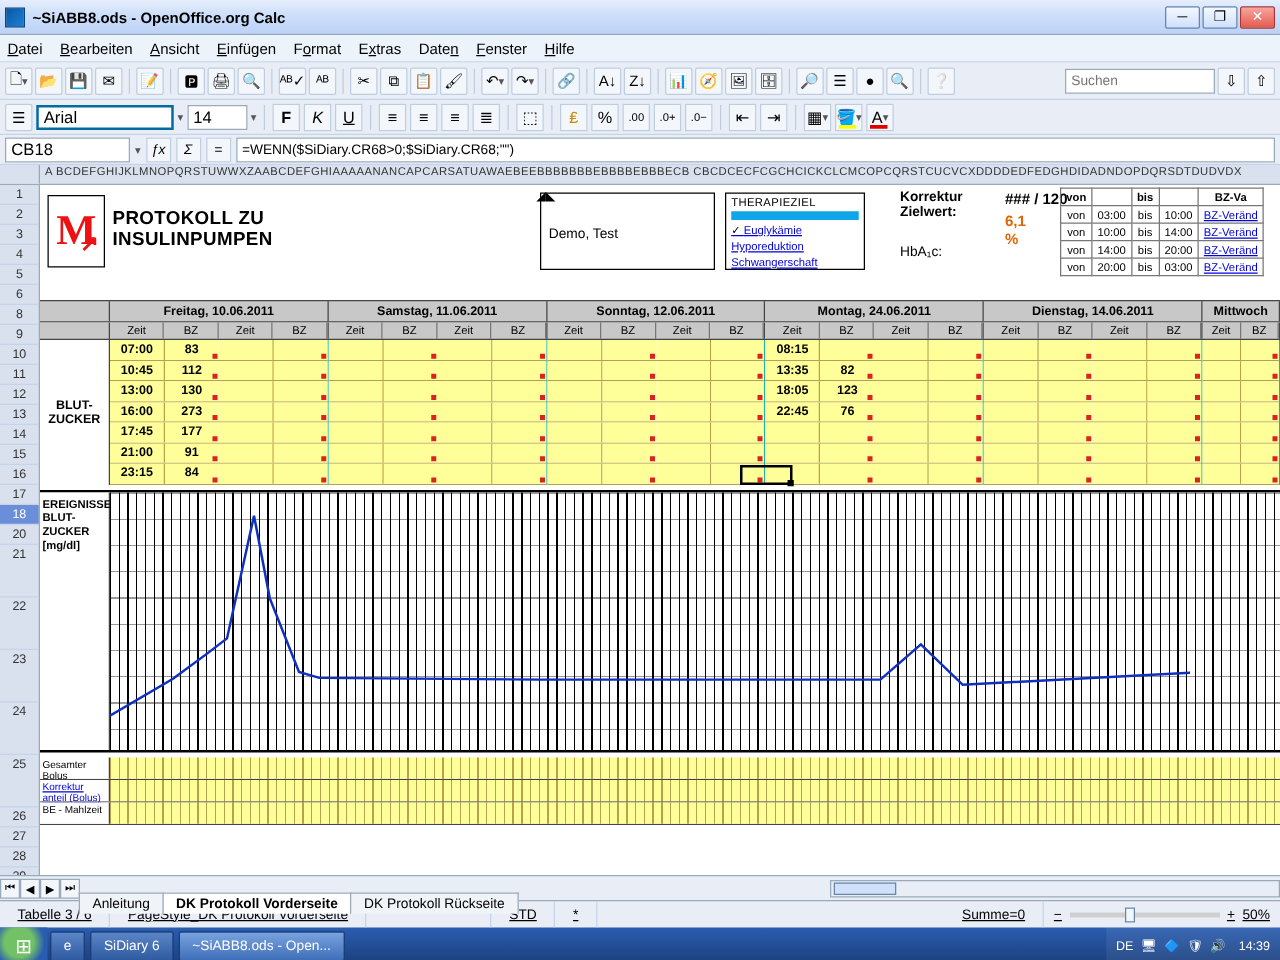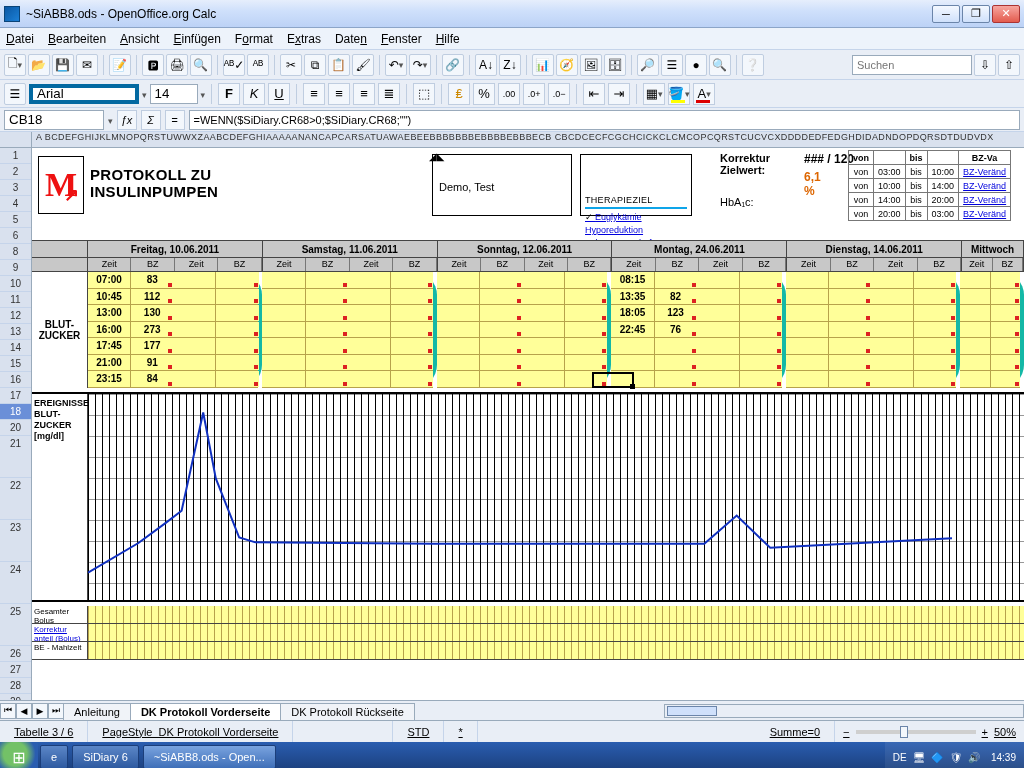--- a/index.html
+++ b/index.html
@@ -1,38 +1,38 @@
 <!DOCTYPE html>
 <html><head>
 <meta charset="utf-8">
 <style>
   * { box-sizing: border-box; margin: 0; padding: 0; font-family: "Segoe UI", Tahoma, sans-serif; }
   body { width: 1024px; height: 768px; overflow: hidden; background: #ece9d8; font-size: 11px; color: #000; }
 
   
   .titlebar { height: 28px; background: linear-gradient(#e6eefc,#cfe0fb 40%,#bcd2f6); display:flex; align-items:center; padding:0 4px; border-bottom:1px solid #8ca5c8; }
   .titlebar .ooo-icon { width:16px; height:16px; margin-right:6px; background:linear-gradient(135deg,#0a57a4,#1c80d6); border:1px solid #0a4478;}
-  .titlebar .title { flex:1; font-size:12px; color:#000; }
+  .titlebar .title { flex:1; font-size:12px; color:#000;font-weight:bold; }
   .winbtns { display:flex; gap:2px; }
   .winbtn { width:28px; height:18px; border:1px solid #6b85aa; border-radius:2px; background:linear-gradient(#f4f8ff,#cfe0fb); font-size:11px; display:flex; align-items:center; justify-content:center; }
   .winbtn.close { background:linear-gradient(#f7a6a0,#e35b4e); color:#fff; border-color:#a33; }
 
   
   .menubar { height:22px; background:#edf3fb; display:flex; align-items:center; padding:10px 6px; gap:14px; border-bottom:1px solid #c5d4ea; font-size:12px;}
   .menubar span u { text-decoration: underline; }
 
   
   .toolbar { height:30px; background:#e9eef6; border-bottom:1px solid #c5d4ea; display:flex; align-items:center; padding:0 4px; gap:2px;}
   .tbtn { width:22px; height:22px; border:1px solid #bfcde0; background:#f3f7fc; border-radius:2px; display:flex; align-items:center; justify-content:center; font-size:12px;}
   .tsep { width:1px; height:20px; background:#bfcde0; margin:0 3px; }
   .toolbar .spacer { flex:1; }
   .findbox { width:120px; height:20px; border:1px solid #9ab; background:#fff; padding:0 4px; color:#888; font-size:11px;}
 
   .fmtbar { height:28px; background:#e9eef6; border-bottom:1px solid #c5d4ea; display:flex; align-items:center; padding:0 4px; gap:3px;}
-  .fontbox { width:110px; height:20px; border:4px solid #0369a1; background:#fff; padding:0 4px; }
+  .fontbox { width:110px; height:20px; border:2px solid #0369a1; background:#fff; padding:0 4px; }
   .sizebox { width:48px; height:20px; border:1px solid #9ab; background:#fff; padding:0 4px; text-align:left;}
   .fmtbar .fbtn { width:22px; height:22px; border:1px solid #bfcde0; background:#f3f7fc; display:flex; align-items:center; justify-content:center; font-size:13px;}
   .fbtn.bold { font-weight:bold;}
   .fbtn.ital { font-style:italic;}
   .fbtn.und  { text-decoration:underline;}
 
   
   .formulabar { height:24px; background:#e9eef6; border-bottom:1px solid #c5d4ea; display:flex; align-items:center; padding:0 4px; gap:4px;}
   .namebox { width:100px; height:20px; border:1px solid #9ab; background:#fff; padding:0 4px;}
   .fxbtn   { width:20px; height:20px; border:1px solid #bfcde0; background:#f3f7fc; display:flex; align-items:center; justify-content:center; font-size:11px; font-style:italic;}
@@ -55,21 +55,21 @@
   .logo { position:absolute; left:6px; top:8px; width:46px; height:58px; border:1px solid #000; background:#fff; display:flex; align-items:center; justify-content:center;}
   .logoM { font:bold 34px/1 Georgia,serif; color:#e11; position:relative;}
   .logoM:after{content:"↗"; position:absolute; font-size:18px; right:-2px; bottom:-2px;}
   .prot-title { position:absolute; left:58px; top:18px; font:bold 15px Arial; letter-spacing:.3px; white-space:pre; }
 
   .midbox { position:absolute; left:400px; top:6px; width:140px; height:62px; border:1px solid #000; padding:4px 6px; font-size:10px;}
   .midbox .crn { position:absolute; left:-4px; top:-4px; font-size:10px;}
   .midbox .name { margin-top:22px; font-size:11px; }
 
   .therbox { position:absolute; left:548px; top:6px; width:112px; height:62px; border:1px solid #000; font-size:9px; padding:2px 4px;}
-  .therbox .hd { font-size:9px; font-variant:small-caps; letter-spacing:.3px; border-bottom:2px solid #0ea5e9; padding-bottom:2px; margin-bottom:2px;margin-top:38px;}
+  .therbox .hd { font-size:9px; font-variant:small-caps; letter-spacing:.3px; border-bottom:7px solid #0ea5e9; padding-bottom:2px; margin-bottom:2px;}
   .therbox a { color:#00d; text-decoration:underline; display:block; line-height:13px;}
   .therbox .chk:before{content:"✓ "; color:#000;}
 
   .korr { position:absolute; left:688px; top:4px; font-size:11px;}
   .korr b { display:block;}
   .korr .val { position:absolute; left:84px; top:0; font:bold 12px Arial; white-space:nowrap;}
   .hba { position:absolute; left:688px; top:48px; font-size:11px;}
   .hba .pct { position:absolute; left:84px; top:-26px; color:#d60; font:bold 12px Arial;}
 
   .tztbl { position:absolute; left:816px; top:2px; font-size:9px; border-collapse:collapse; }
@@ -82,21 +82,21 @@
   .dayhdr .day { flex:1; text-align:center; font-weight:bold; border-right:1px solid #444; line-height:17px;}
   .subhdr { position:absolute; left:0; top:110px; right:0; height:14px; background:#c8c8c8; display:flex; border-bottom:1px solid #444; font-size:9px;}
   .subhdr .lab{width:56px;border-right:1px solid #444;}
   .subhdr .day{flex:1; display:flex; border-right:1px solid #444;}
   .subhdr .c{flex:1; text-align:center; border-right:1px solid #777; line-height:13px;}
 
   
   .bzgrid { position:absolute; left:0; top:124px; right:0; height:116px; display:flex;}
   .bzgrid .lab { width:56px; border-right:1px solid #444; display:flex; align-items:center; justify-content:center; font:bold 10px Arial; text-align:center; line-height:11px; background:#fff;}
   .bzgrid .days { flex:1; display:flex;}
-  .daycol { flex:1; border-right:4px solid #14b8a6; display:flex; flex-direction:column;border-radius:23px;}
+  .daycol { flex:1; border-right:1px solid #14b8a6; display:flex; flex-direction:column;}
   .bzrow { height:16.5px; display:flex; border-bottom:1px solid #b7a24b;}
   .bzrow .zc,.bzrow .vc{ flex:1; background:#ffff99; text-align:center; font-size:10px; line-height:16px; position:relative;}
   .bzrow .zc{border-right:1px solid #b7a24b; font-weight:bold;}
   .bzrow .vc{font-weight:bold;}
   .bzrow .vc:after{content:""; position:absolute; right:1px; bottom:1px; width:4px; height:4px; background:#d22;}
 
   .selcell { position:absolute; border:2px solid #000; width:42px; height:16px; left:560px; top:224px; background:transparent; }
   .selcell:after{content:""; position:absolute; right:-3px; bottom:-3px; width:5px; height:5px; background:#000;}
 
   
@@ -112,21 +112,21 @@
   .lowstrip { position:absolute; left:0; right:0; height:18px; display:flex; border-bottom:1px solid #444;}
   .lowstrip .lab { width:56px; font-size:8px; line-height:9px; padding:1px 2px; border-right:1px solid #444; background:#fff;}
   .lowstrip .body{ flex:1; background:
       repeating-linear-gradient(to right, #b7a24b 0 1px, #ffff99 1px 7px);
   }
 
   
   .tabsrow { height:20px; background:#e9eef6; display:flex; align-items:center; border-top:1px solid #9ab; font-size:11px; position:relative;}
   .tabsrow .nav { display:flex; gap:0;}
   .tabsrow .nav .nb{ width:16px; height:16px; border:1px solid #9ab; background:#f3f7fc; font-size:9px; display:flex; align-items:center; justify-content:center;}
-  .tabsrow .tab{ padding:2px 10px; border:1px solid #9ab; border-bottom:none; background:#f0f3f8; margin-left:-1px; position:relative; top:1px;}
+  .tabsrow .tab{ padding:2px 10px; border:1px solid #9ab; border-bottom:none; background:#f0f3f8; margin-left:-1px; position:relative; top:12px;}
   .tabsrow .tab.active{ background:#fff; font-weight:bold;}
   .tabsrow .hscroll{ margin-left:auto; width:360px; height:14px; background:#e9eef6; border:1px solid #9ab; position:relative;}
   .tabsrow .hscroll .thumb{position:absolute; left:2px; top:1px; width:50px; height:10px; background:#cfe0fb; border:1px solid #6b85aa;}
 
   
   .status { height:22px; background:#e9eef6; border-top:1px solid #9ab; display:flex; align-items:center; font-size:11px;text-decoration:underline;}
   .status .cell{ padding:0 14px; border-right:1px solid #c5d4ea; height:100%; display:flex; align-items:center;}
   .status .spacer{flex:1;}
   .zoom { display:flex; align-items:center; gap:6px; padding:0 8px;}
   .zoom .track{ width:120px; height:4px; background:#cfcfcf; position:relative;}

